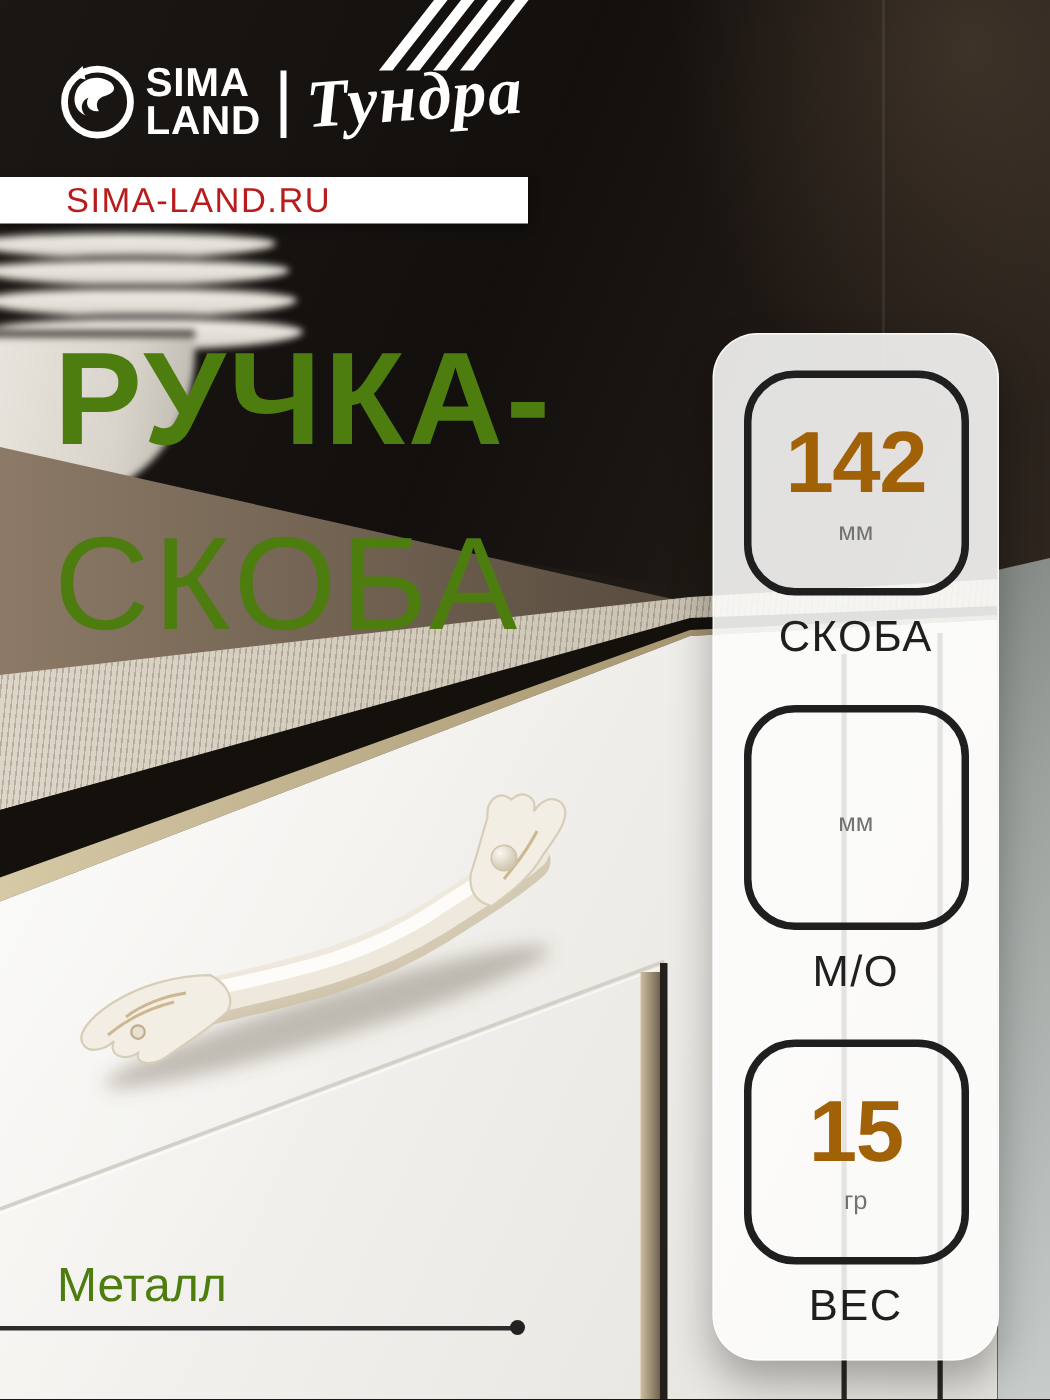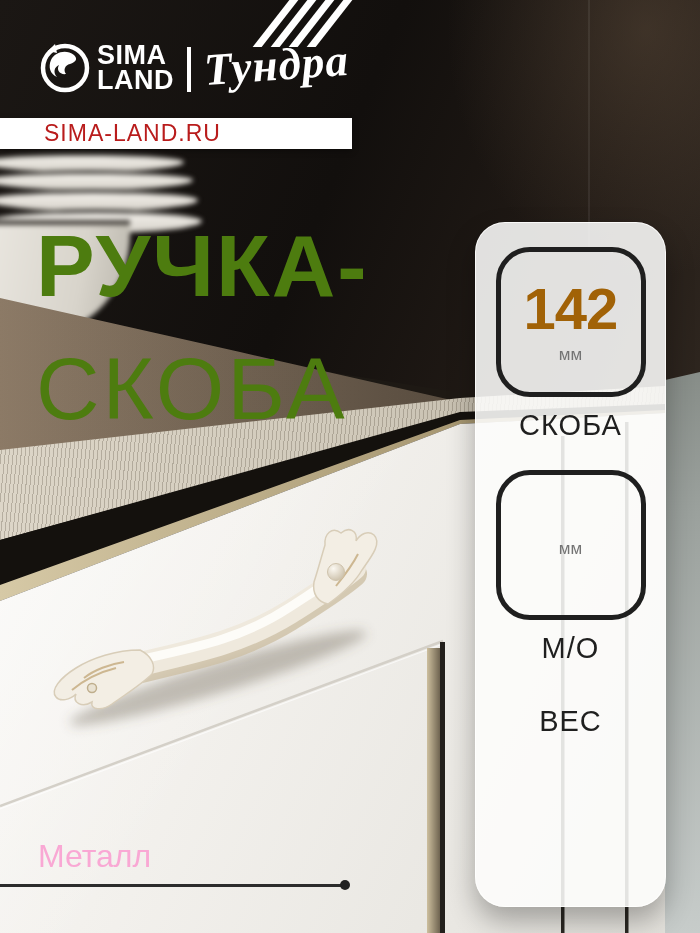--- a/index.html
+++ b/index.html
@@ -88,21 +88,21 @@
   .spec{display:flex;flex-direction:column;align-items:center;}
   .spec + .spec{margin-top:28px;}
   .spec-box{width:150px;height:150px;border:5px solid #1f1f1f;border-radius:34px;
     display:flex;flex-direction:column;align-items:center;justify-content:center;}
   .spec-value{font-size:58px;font-weight:700;color:#a16207;line-height:1;letter-spacing:-1px;}
   .spec-unit{font-size:17px;font-weight:500;color:#737373;margin-top:7px;}
   .spec-label{margin-top:12px;font-size:29px;font-weight:500;letter-spacing:1px;color:#1f1f1f;}
 
   
   .material{left:0;top:838px;width:360px;}
-  .material-text{position:absolute;left:38px;top:0;font-size:32px;color:#f9a8d4;text-align:right;}
+  .material-text{position:absolute;left:38px;top:0;font-size:32px;color:#4d7c0f;text-align:right;}
   .material-line{position:absolute;left:0;top:46px;width:344px;height:3px;background:#2c2c2c;}
   .material-dot{position:absolute;left:340px;top:42px;width:10px;height:10px;border-radius:50%;background:#222;}
 </style>
 </head>
 <body>
 
 <div class="scene">
 
   <div class="layer bg-dark"></div>
   <div class="layer bg-glow"></div>
@@ -205,20 +205,24 @@
       </div>
       <div class="spec-label">СКОБА</div>
     </div>
     <div class="spec">
       <div class="spec-box">
         <div class="spec-unit">мм</div>
       </div>
       <div class="spec-label">М/О</div>
     </div>
     <div class="spec">
+      <div class="spec-box">
+        <div class="spec-value">15</div>
+        <div class="spec-unit">гр</div>
+      </div>
       <div class="spec-label">ВЕС</div>
     </div>
   </div>
 
   <div class="layer material">
     <div class="material-text">Металл</div>
     <div class="material-line"></div>
     <div class="material-dot"></div>
   </div>
 

